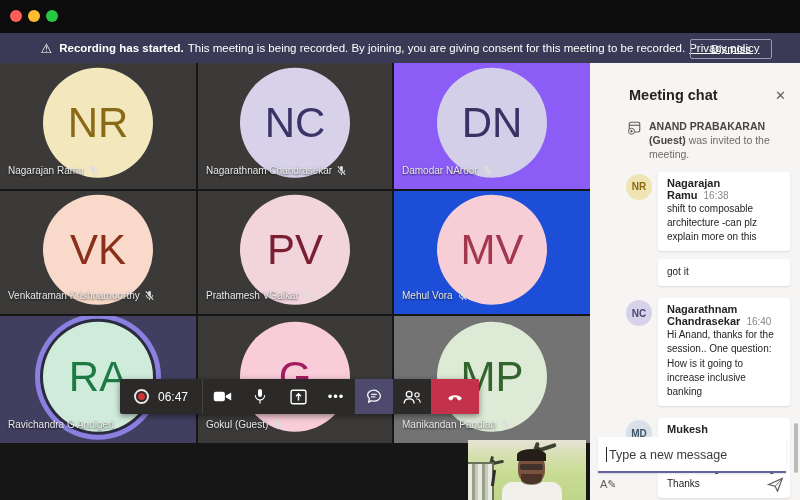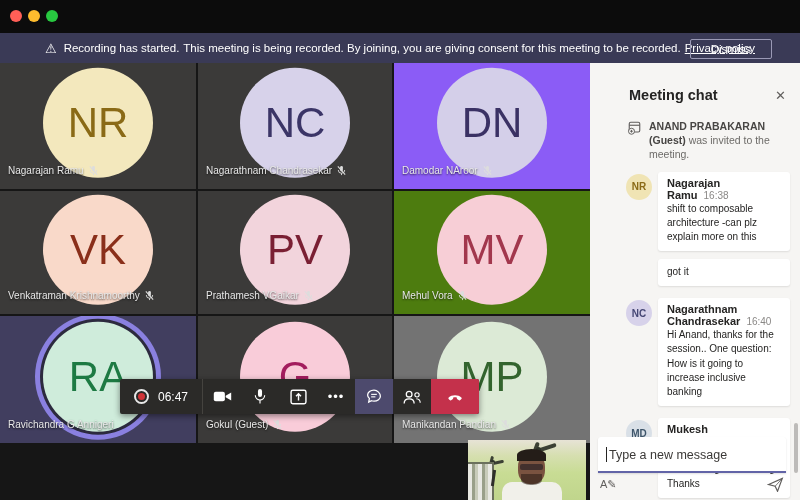--- a/index.html
+++ b/index.html
@@ -8,21 +8,21 @@
   #app { position:relative; width:800px; height:500px; overflow:hidden; background:#1f1e1d; }
 
   
   .titlebar { position:absolute; left:0; top:0; width:800px; height:33px; background:#0c0c0c; }
   .tl { position:absolute; top:10px; width:12px; height:12px; border-radius:50%; }
 
   
   .banner { position:absolute; left:0; top:33px; width:800px; height:30px;
             display:flex; align-items:center; justify-content:center; color:#fff; font-size:11.5px; }
   .banner .warn { margin-right:7px; font-size:13px; line-height:1; }
-  .banner b { font-weight:400; margin-right:4px; }
+  .banner b { font-weight:700; margin-right:4px; }
   .banner .txt { margin-right:4px; }
   .banner .link { text-decoration:underline; cursor:pointer; }
   .dismiss { position:absolute; right:28px; top:6px; height:20px; padding:0 20px; background:transparent;
              border:1px solid #9a99b5; border-radius:2px; color:#fff; font-size:11.5px;
              font-family:"Liberation Sans",sans-serif; cursor:pointer; }
 
   
   .stage { position:absolute; left:0; top:63px; width:590px; height:437px; background:#161616; }
   .tile { position:absolute; overflow:hidden; background:#3b3a39; }
   .avatar-big { position:absolute; left:50%; top:50%; transform:translate(-50%,-53%);
@@ -172,21 +172,21 @@
       <div class="label">
           <span>Prathamesh VGaikar</span>
         <svg width="11" height="11" viewBox="0 0 24 24">
             <rect x="9" y="2" width="6" height="12" rx="3" fill="#ddd"></rect>
             <path d="M5 11a7 7 0 0 0 14 0" stroke="#ddd" fill="none" stroke-width="2"></path>
             <line x1="12" y1="18" x2="12" y2="22" stroke="#ddd" stroke-width="2"></line>
             <line x1="4" y1="3" x2="20" y2="21" stroke="#ddd" stroke-width="2.4"></line>
           </svg>
       </div>
     </div>
-    <div class="tile" style="left: 394px; top: 128px; width: 196px; height: 123px; background: #4d7c0f;">
+    <div class="tile" style="left: 394px; top: 128px; width: 196px; height: 123px; background: #1d4ed8;">
       <div class="avatar-big" style="background: rgb(247, 206, 214); color: rgb(162, 55, 77);">MV</div>
       <div class="label">
           <span>Mehul Vora</span>
         <svg width="11" height="11" viewBox="0 0 24 24">
             <rect x="9" y="2" width="6" height="12" rx="3" fill="#ddd"></rect>
             <path d="M5 11a7 7 0 0 0 14 0" stroke="#ddd" fill="none" stroke-width="2"></path>
             <line x1="12" y1="18" x2="12" y2="22" stroke="#ddd" stroke-width="2"></line>
             <line x1="4" y1="3" x2="20" y2="21" stroke="#ddd" stroke-width="2.4"></line>
           </svg>
       </div>

